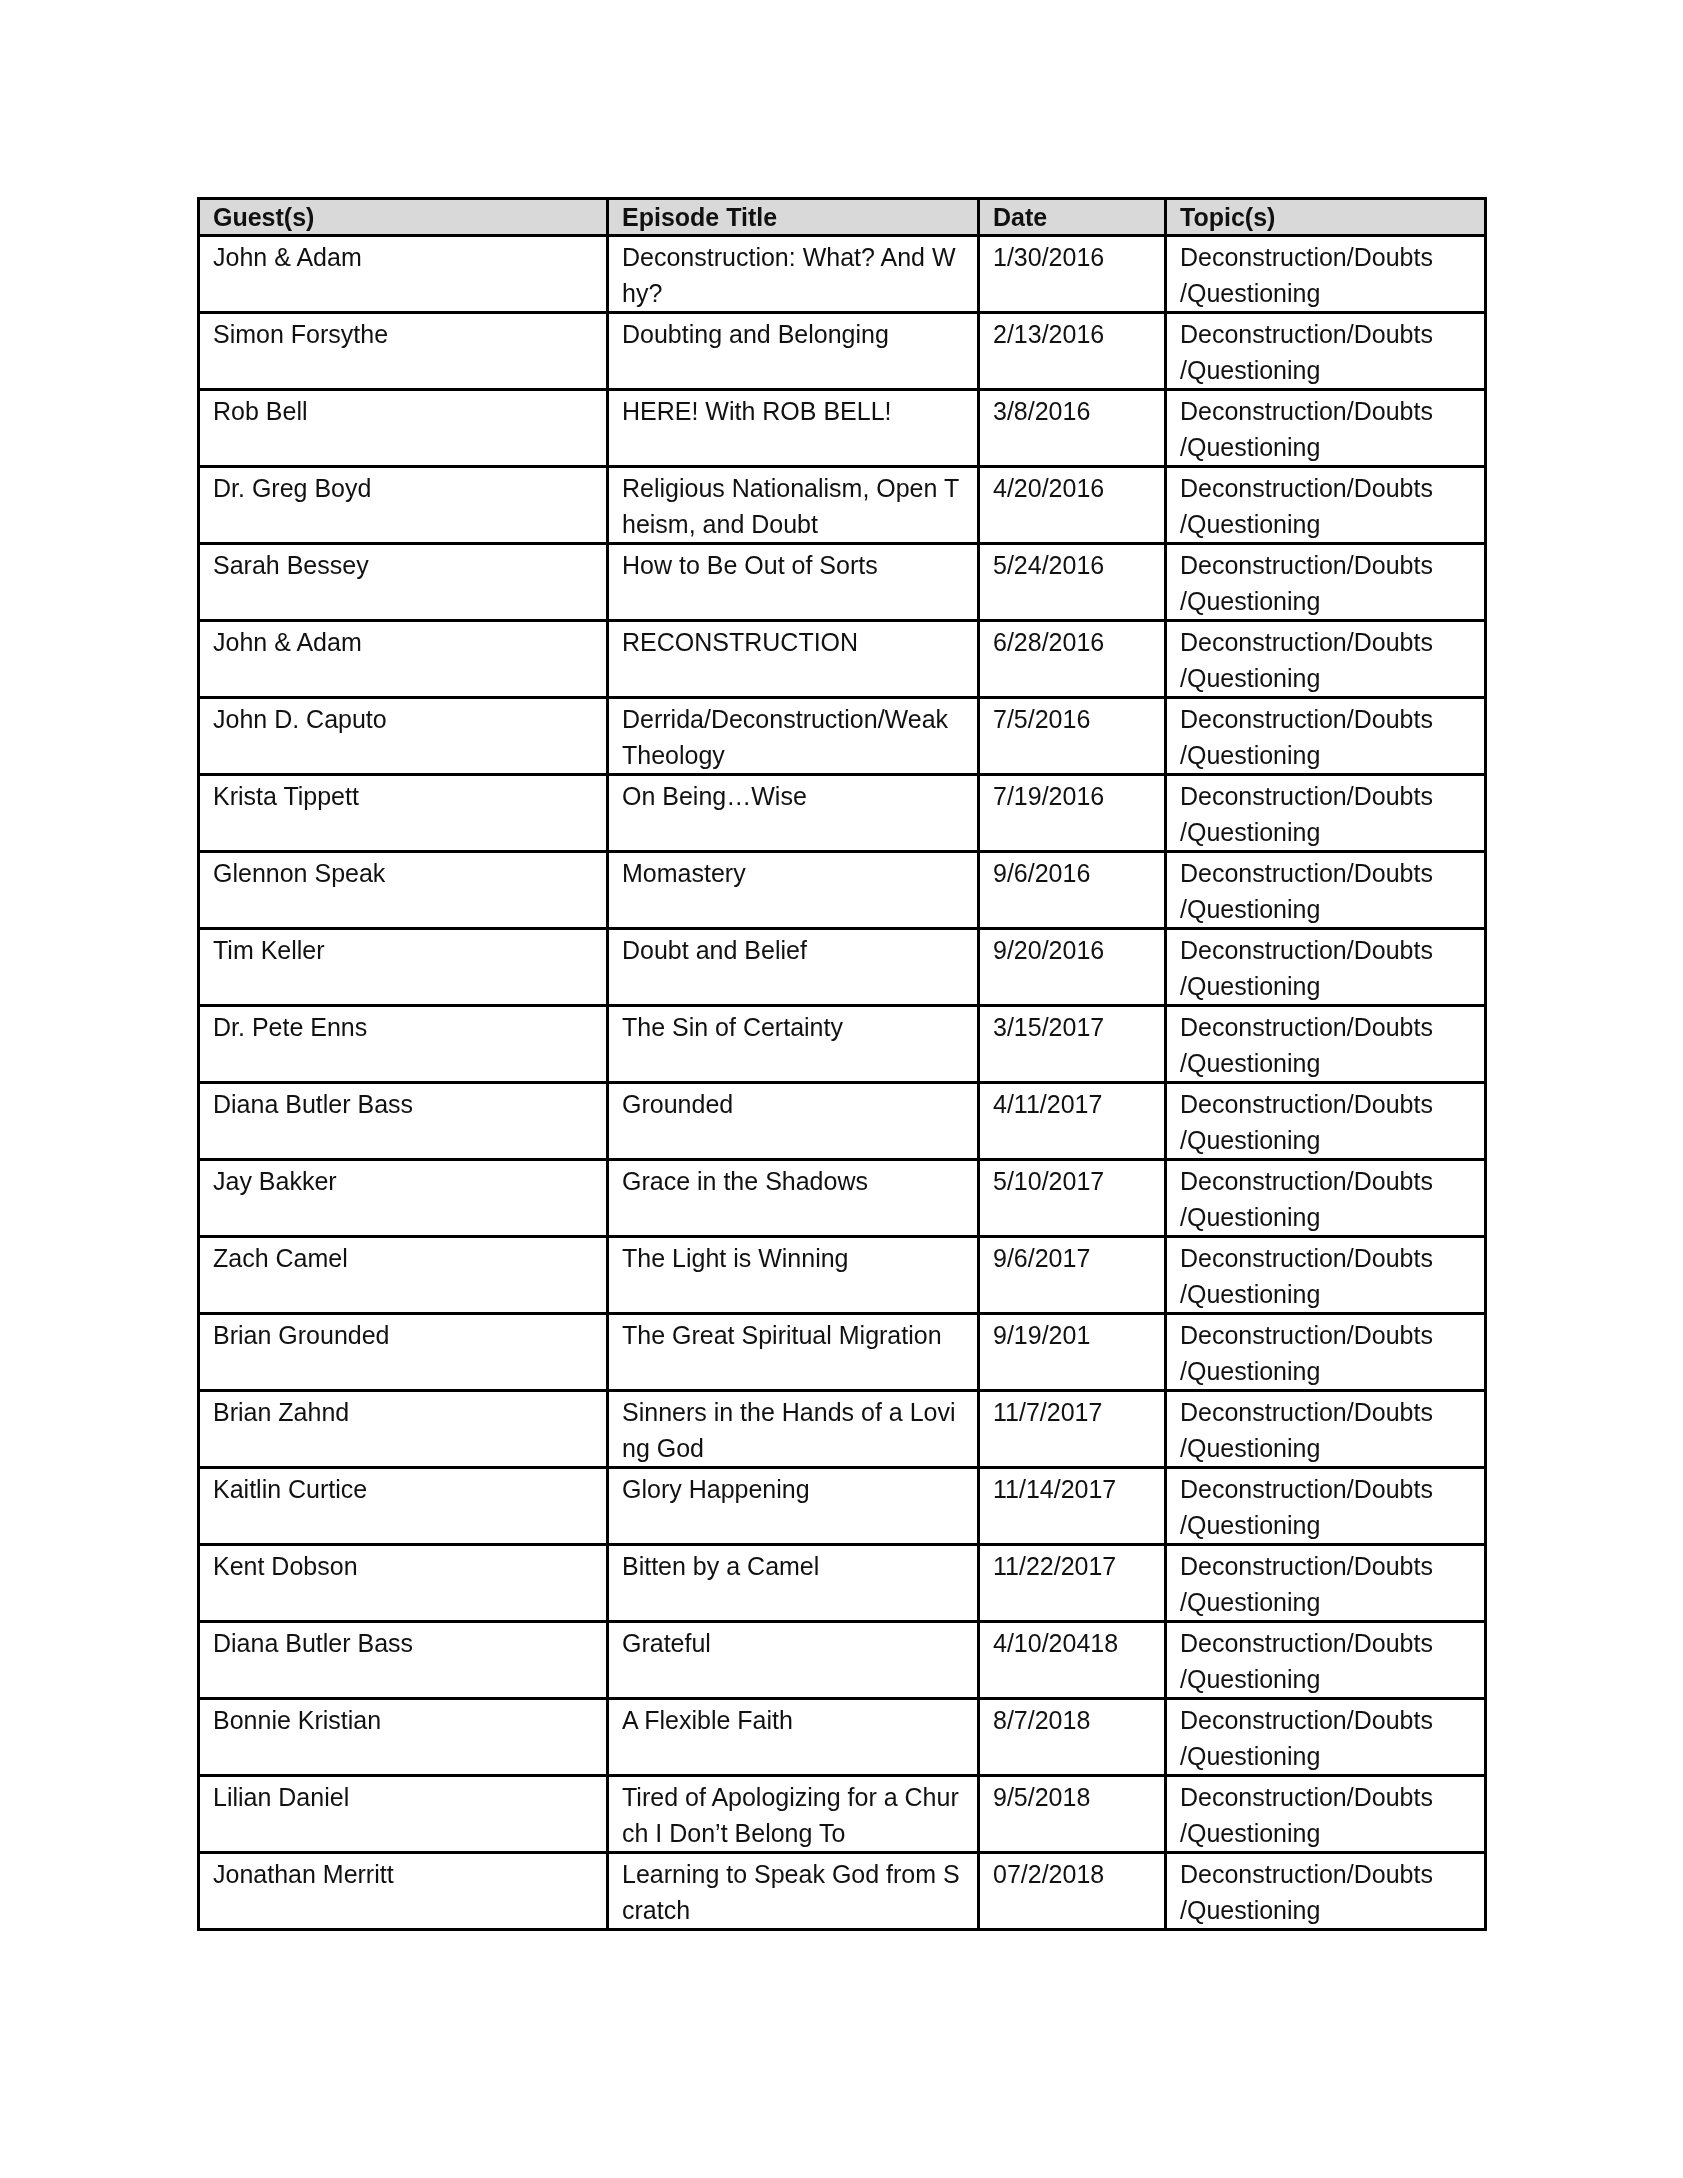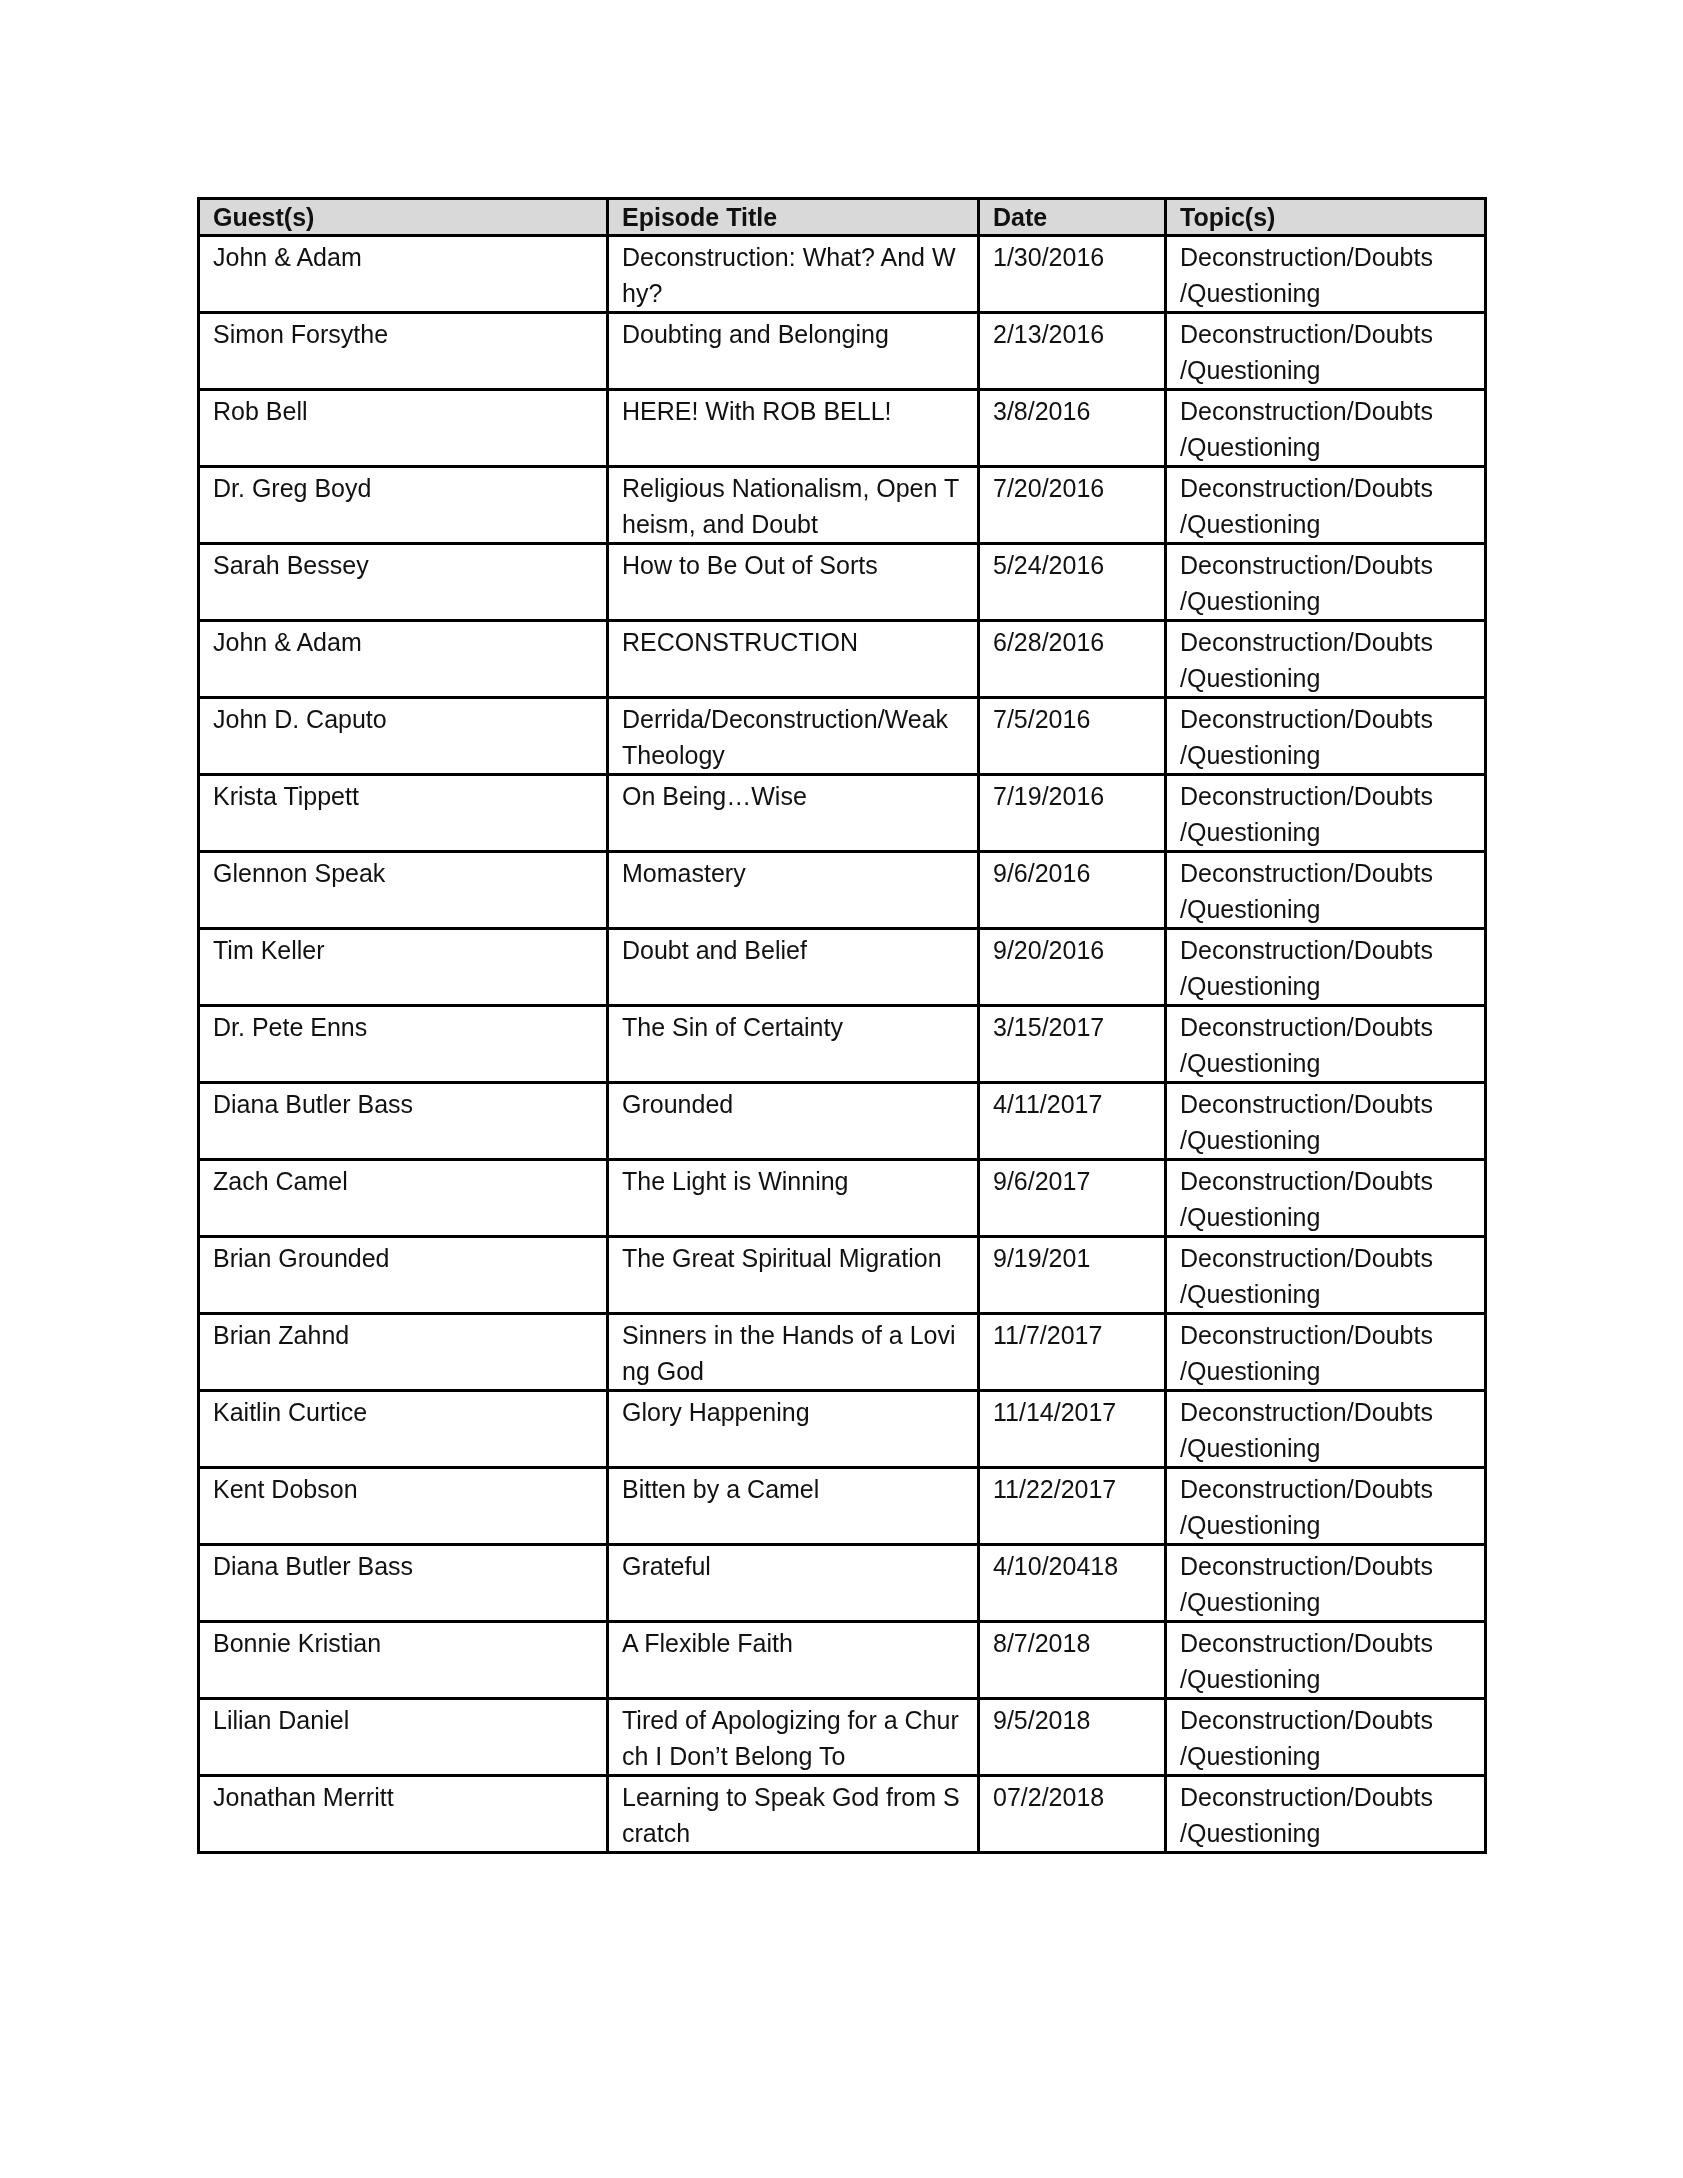--- a/index.html
+++ b/index.html
@@ -80,21 +80,21 @@
     <td>3/8/2016</td>
     <td>
       <span class="topic-line">Deconstruction/Doubts</span>
       <span class="topic-line">/Questioning</span>
     </td>
   </tr>
 
   <tr>
     <td>Dr. Greg Boyd</td>
     <td>Religious Nationalism, Open Theism, and Doubt</td>
-    <td>7/20/2016</td>
+    <td>4/20/2016</td>
     <td>
       <span class="topic-line">Deconstruction/Doubts</span>
       <span class="topic-line">/Questioning</span>
     </td>
   </tr>
 
 
   <tr>
     <td>Sarah Bessey</td>
     <td>How to Be Out of Sorts</td>
@@ -168,20 +168,29 @@
   <tr>
     <td>Diana Butler Bass</td>
     <td>Grounded</td>
     <td>4/11/2017</td>
     <td>
       <span class="topic-line">Deconstruction/Doubts</span>
       <span class="topic-line">/Questioning</span>
     </td>
   </tr>
 
+  <tr>
+    <td>Jay Bakker</td>
+    <td>Grace in the Shadows</td>
+    <td>5/10/2017</td>
+    <td>
+      <span class="topic-line">Deconstruction/Doubts</span>
+      <span class="topic-line">/Questioning</span>
+    </td>
+  </tr>
 
   <tr>
     <td>Zach Camel</td>
     <td>The Light is Winning</td>
     <td>9/6/2017</td>
     <td>
       <span class="topic-line">Deconstruction/Doubts</span>
       <span class="topic-line">/Questioning</span>
     </td>
   </tr>

